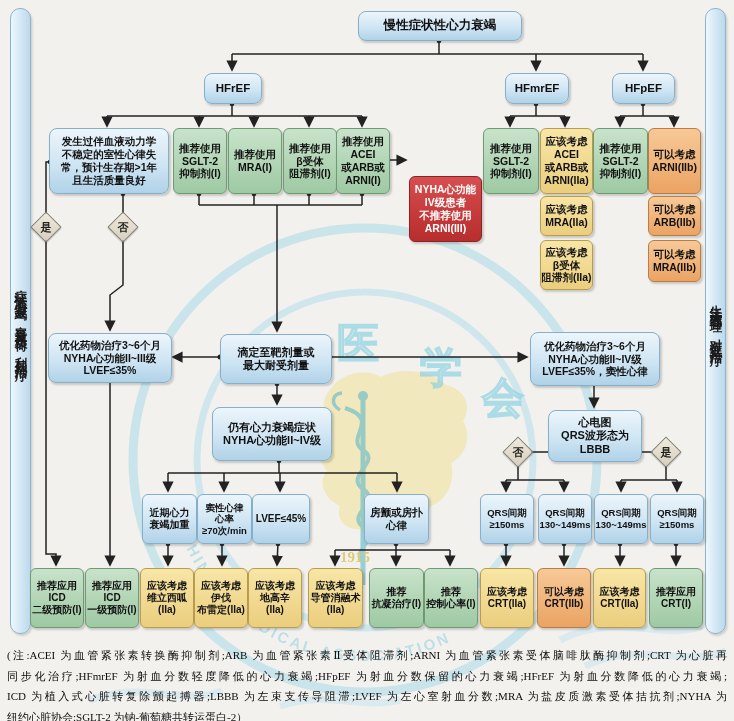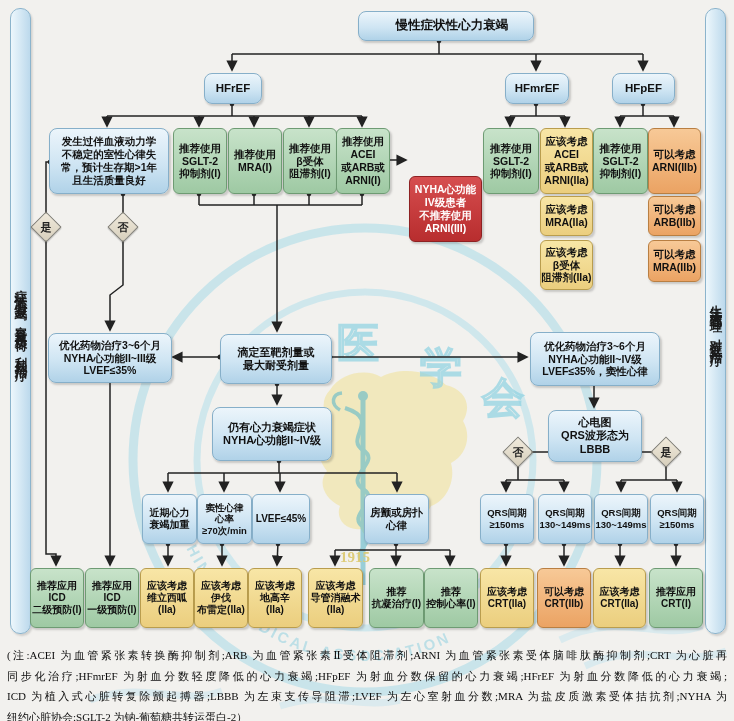--- a/index.html
+++ b/index.html
@@ -160,21 +160,21 @@
       <circle cx="506" cy="544" r="2.3"></circle>
         <circle cx="564" cy="544" r="2.3"></circle>
       <circle cx="620" cy="544" r="2.3"></circle>
         <circle cx="676" cy="544" r="2.3"></circle>
     </g>
   </svg>
 
   <div class="vbar" style="left:10px;top:8px;width:19px;height:624px;">症状性心力衰竭　容量超负荷　利尿剂治疗</div>
   <div class="vbar" style="left:705px;top:8px;width:19px;height:624px;">生活方式管理　对症支持治疗</div>
 
-  <div class="n blue title" style="left:358px;top:11px;width:162px;height:28px;padding-left:12px;">慢性症状性心力衰竭</div>
+  <div class="n blue title" style="left:358px;top:11px;width:162px;height:28px;">慢性症状性心力衰竭</div>
   <div class="n blue" style="left:204px;top:73px;width:56px;height:29px;font-size:11.5px;">HFrEF</div>
   <div class="n blue" style="left:505px;top:73px;width:62px;height:29px;font-size:11.5px;">HFmrEF</div>
   <div class="n blue" style="left:612px;top:73px;width:61px;height:29px;font-size:11.5px;">HFpEF</div>
 
   <div class="n blue" style="left:49px;top:128px;width:118px;height:64px;">发生过伴血液动力学
 不稳定的室性心律失
 常，预计生存期&gt;1年
 且生活质量良好</div>
   <div class="diamond" style="left:29px;top:210px;">
       <i></i>

